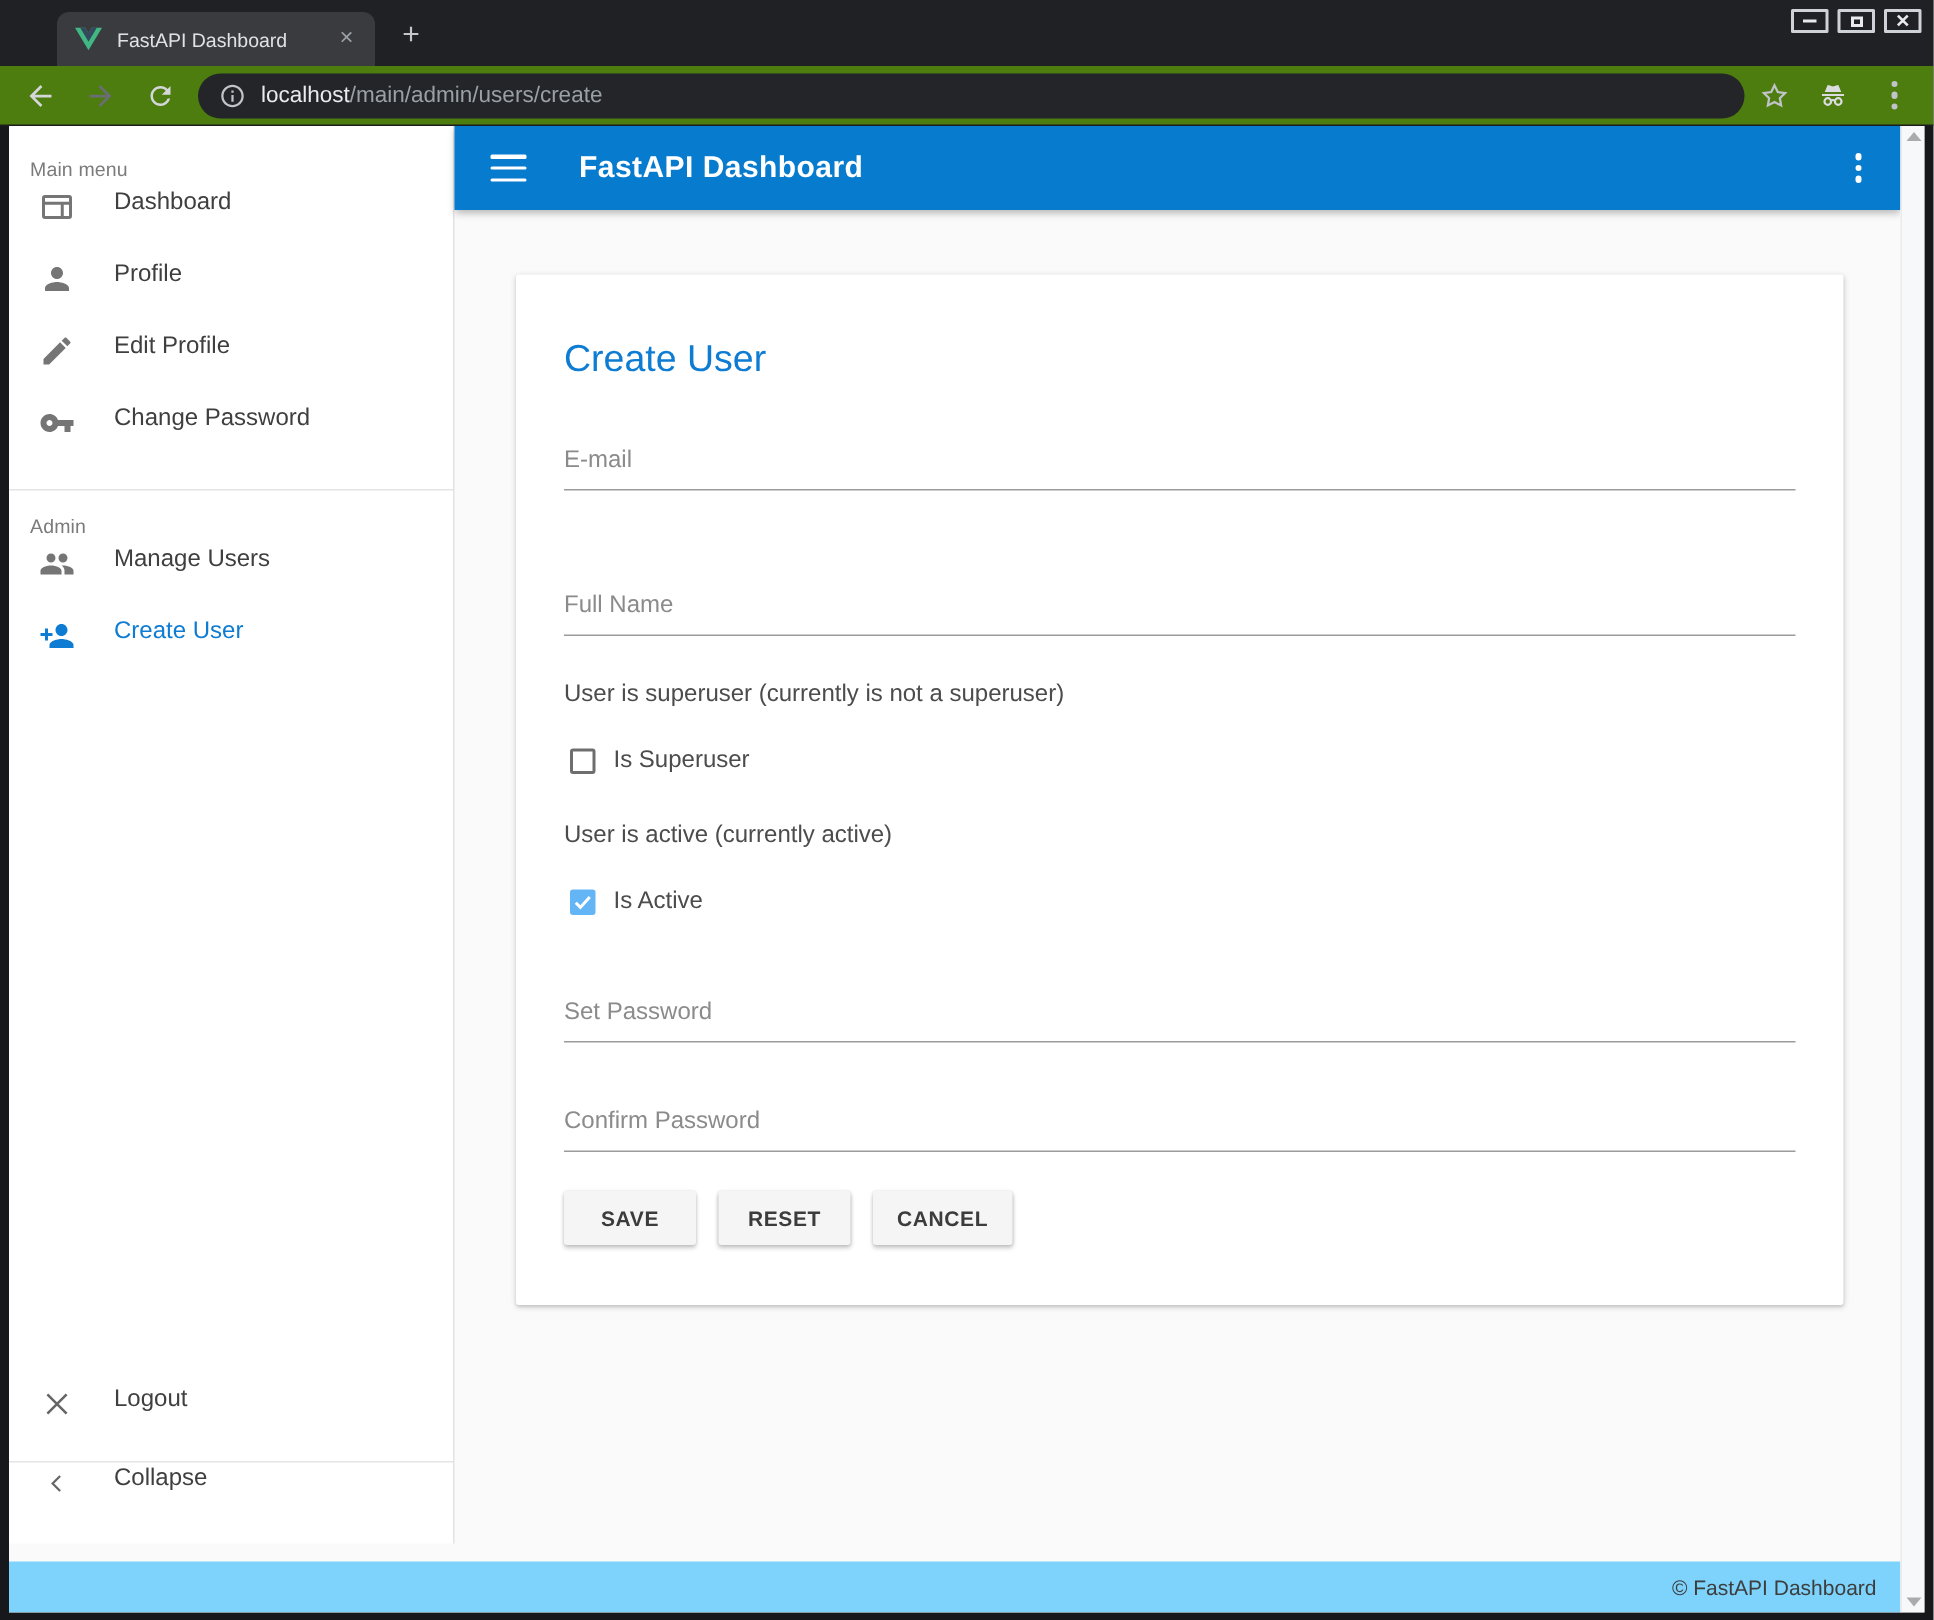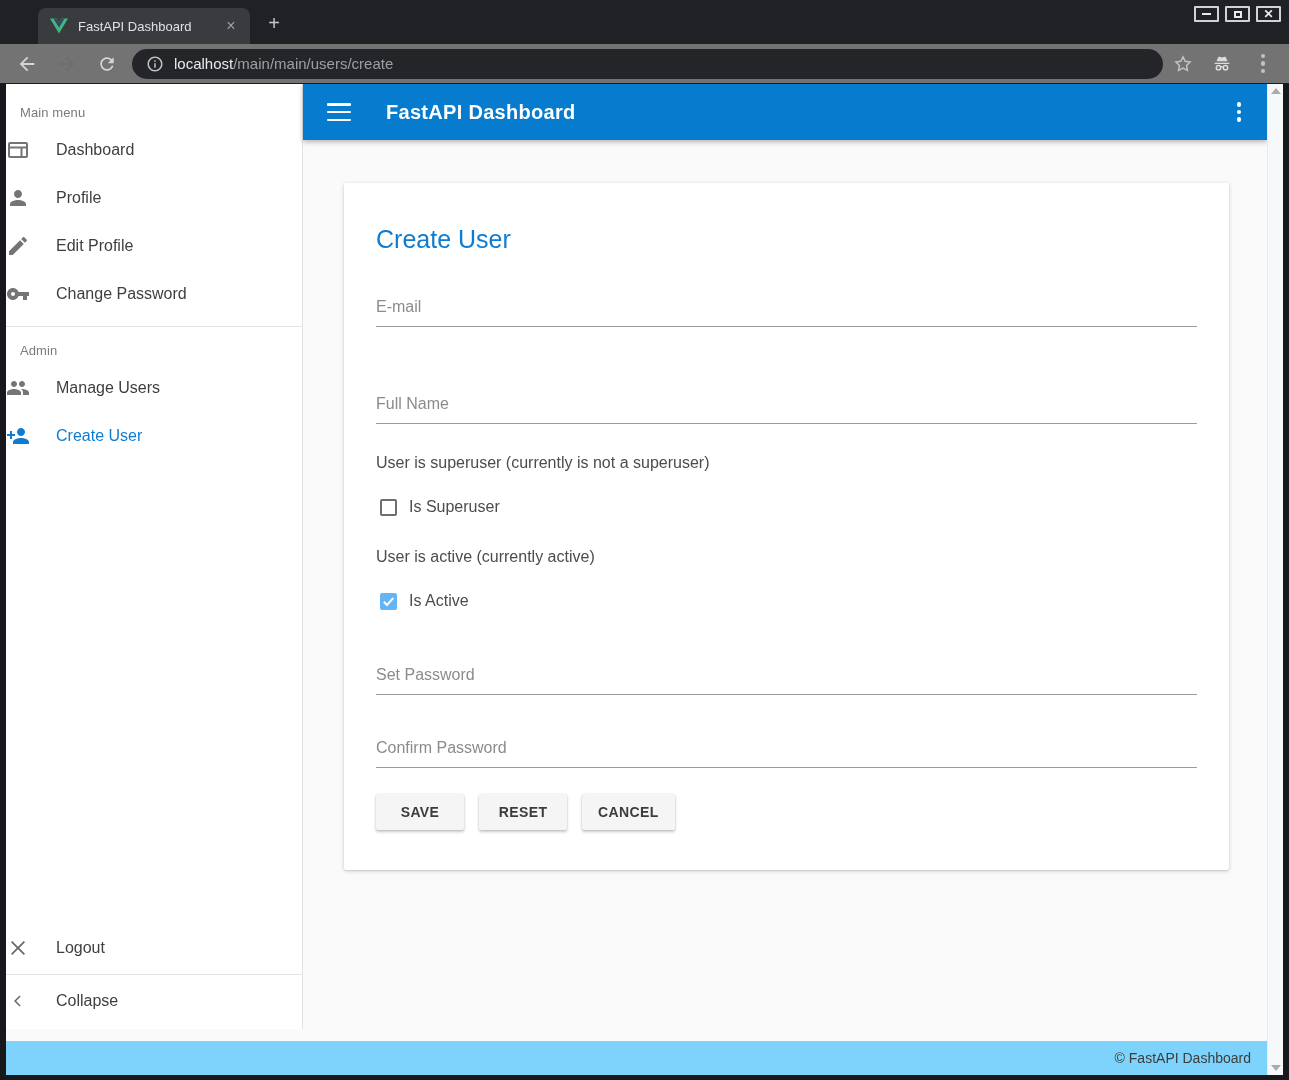--- a/index.html
+++ b/index.html
@@ -33,21 +33,21 @@
     width: 25px; height: 16px; border: 2px solid #cfd2d6; border-radius: 1px;
     color: #e8eaed; display: flex; align-items: center; justify-content: center;
     font-size: 10px; line-height: 10px;
   }
   .win-btn .min-glyph { width: 9px; height: 2px; background: #e8eaed; display: block; }
   .win-btn .max-glyph { width: 8px; height: 7px; border: 2px solid #e8eaed; display: block; }
   .win-btn .close-glyph { font-size: 12px; font-weight: bold; }
 
   .toolbar {
     position: absolute; left: 0; top: 44px; width: 1289px; height: 40px;
-    background: #737373; display: flex; align-items: center;
+    background: #4d7c0f; display: flex; align-items: center;
     border-bottom: 1px solid #1c1d1f;
   }
   .nav-icons { display: flex; align-items: center; gap: 14px; padding: 0 12px 0 14px; }
   .nav-btn { width: 26px; height: 26px; display: flex; align-items: center; justify-content: center; border-radius: 50%; }
   .omnibox {
     flex: 1; height: 30px; background: #232529; border-radius: 15px;
     display: flex; align-items: center; padding: 0 14px; margin-right: 10px;
     font-size: 15px; overflow: hidden; white-space: nowrap;
   }
   .omnibox .info-icon { margin-right: 10px; flex: none; display: flex; }
@@ -74,21 +74,21 @@
 
   
   .sidebar {
     width: 297px; background: #ffffff; border-right: 1px solid #e2e2e2;
     display: flex; flex-direction: column; flex: none;
   }
   .side-header {
     color: #7b7b7b; font-size: 13px; padding: 21px 0 6px 14px; letter-spacing: .1px;
   }
   .side-item {
-    height: 48px; display: flex; align-items: center; cursor: pointer;
+    height: 48px; display: flex; align-items: flex-start; padding-left: 20px; cursor: pointer;
   }
   .side-item .s-icon { width: 24px; height: 24px; margin-right: 26px; flex: none; display: flex; align-items: center; justify-content: center; }
   .side-item .s-label { font-size: 16px; color: #3f3f3f; }
   .side-item.active .s-label { color: #0d7cd2; }
   .side-divider { height: 1px; background: #e4e4e4; margin: 8px 0; }
   .side-spacer { flex: 1; }
 
   
   .main { flex: 1; display: flex; flex-direction: column; min-width: 0; }
   .appbar {
@@ -196,21 +196,21 @@
         </svg>
     </span>
   </div>
   <div class="omnibox">
     <span class="info-icon">
       <svg viewBox="0 0 24 24" width="18" height="18">
           <path fill="#c0c3c7" d="M11 7h2v2h-2zm0 4h2v6h-2zm1-9C6.48 2 2 6.48 2 12s4.48 10 10 10 10-4.48 10-10S17.52 2 12 2zm0 18c-4.41 0-8-3.59-8-8s3.59-8 8-8 8 3.59 8 8-3.59 8-8 8z"></path>
         </svg>
     </span>
     <span class="url-host">localhost</span>
-      <span class="url-path">/main/main/users/create</span>
+      <span class="url-path">/main/admin/users/create</span>
   </div>
   <div class="toolbar-right">
     <span>
       <svg viewBox="0 0 24 24" width="20" height="20">
           <path fill="none" stroke="#c0c3c7" stroke-width="1.8" d="M12 3.5l2.6 5.3 5.9.9-4.2 4.1 1 5.8-5.3-2.8-5.3 2.8 1-5.8L3.5 9.7l5.9-.9z"></path>
         </svg>
     </span>
     <span>
       <svg viewBox="0 0 24 24" width="22" height="22">
         <path fill="#dadce0" d="M15.9 4l-1 .2L12 5l-2.9-.8L8.1 4 6 9h12zM4 10.5h16v1.5H4z"></path>

